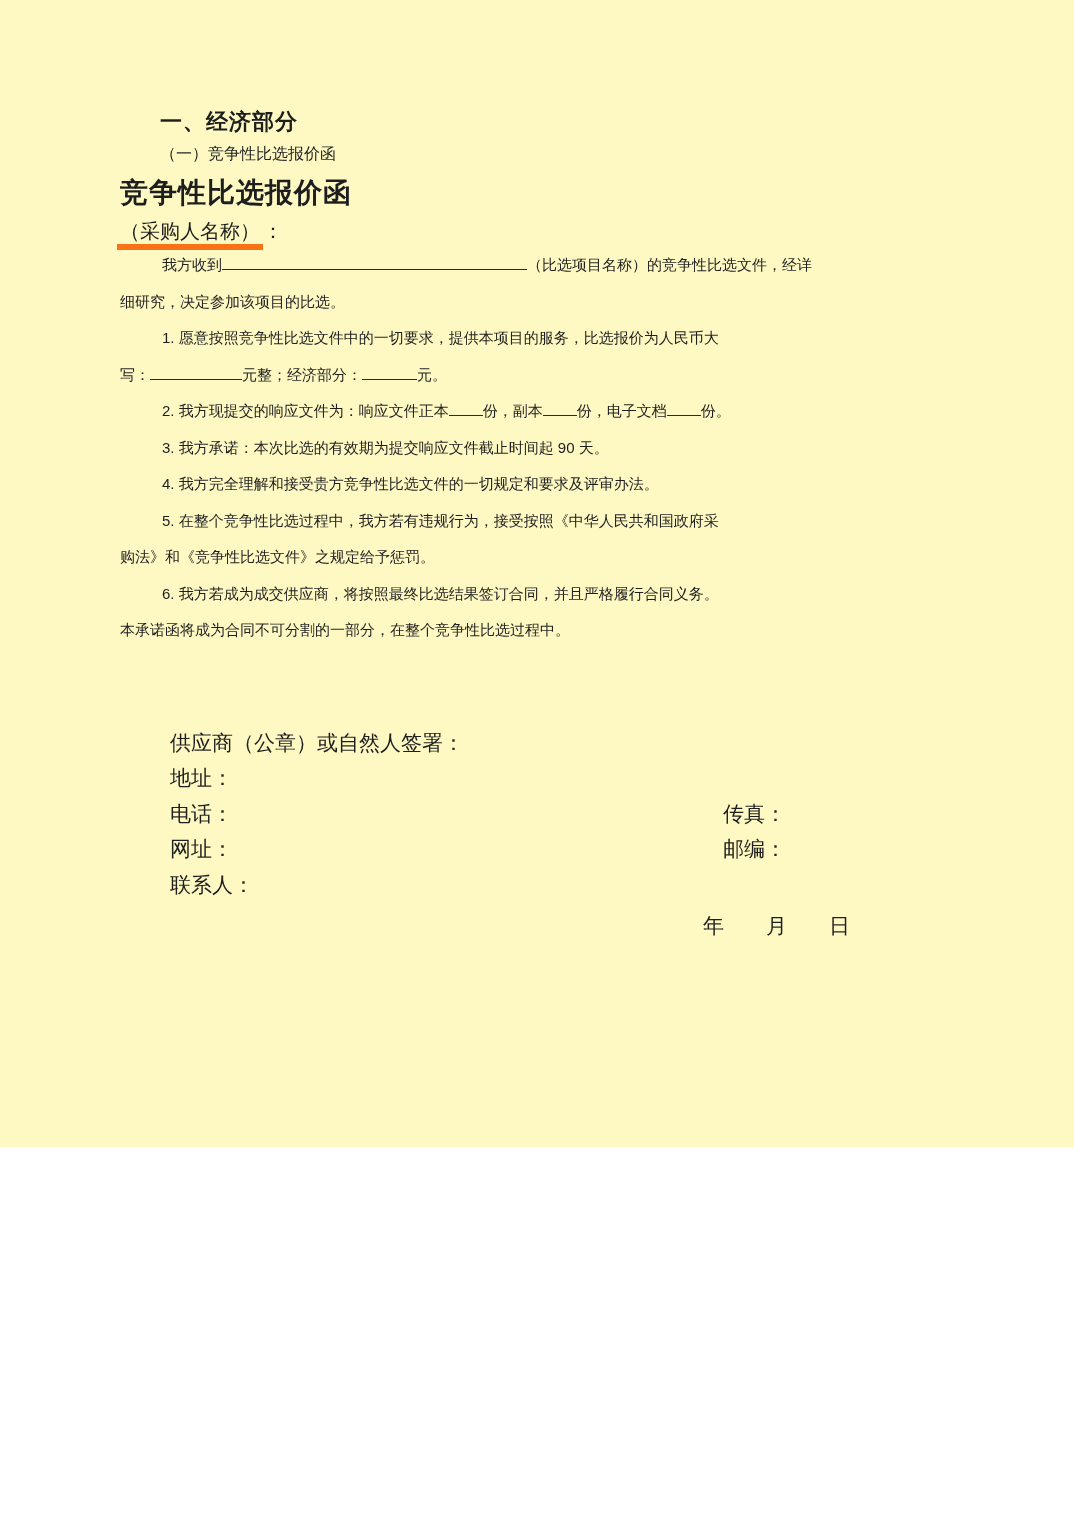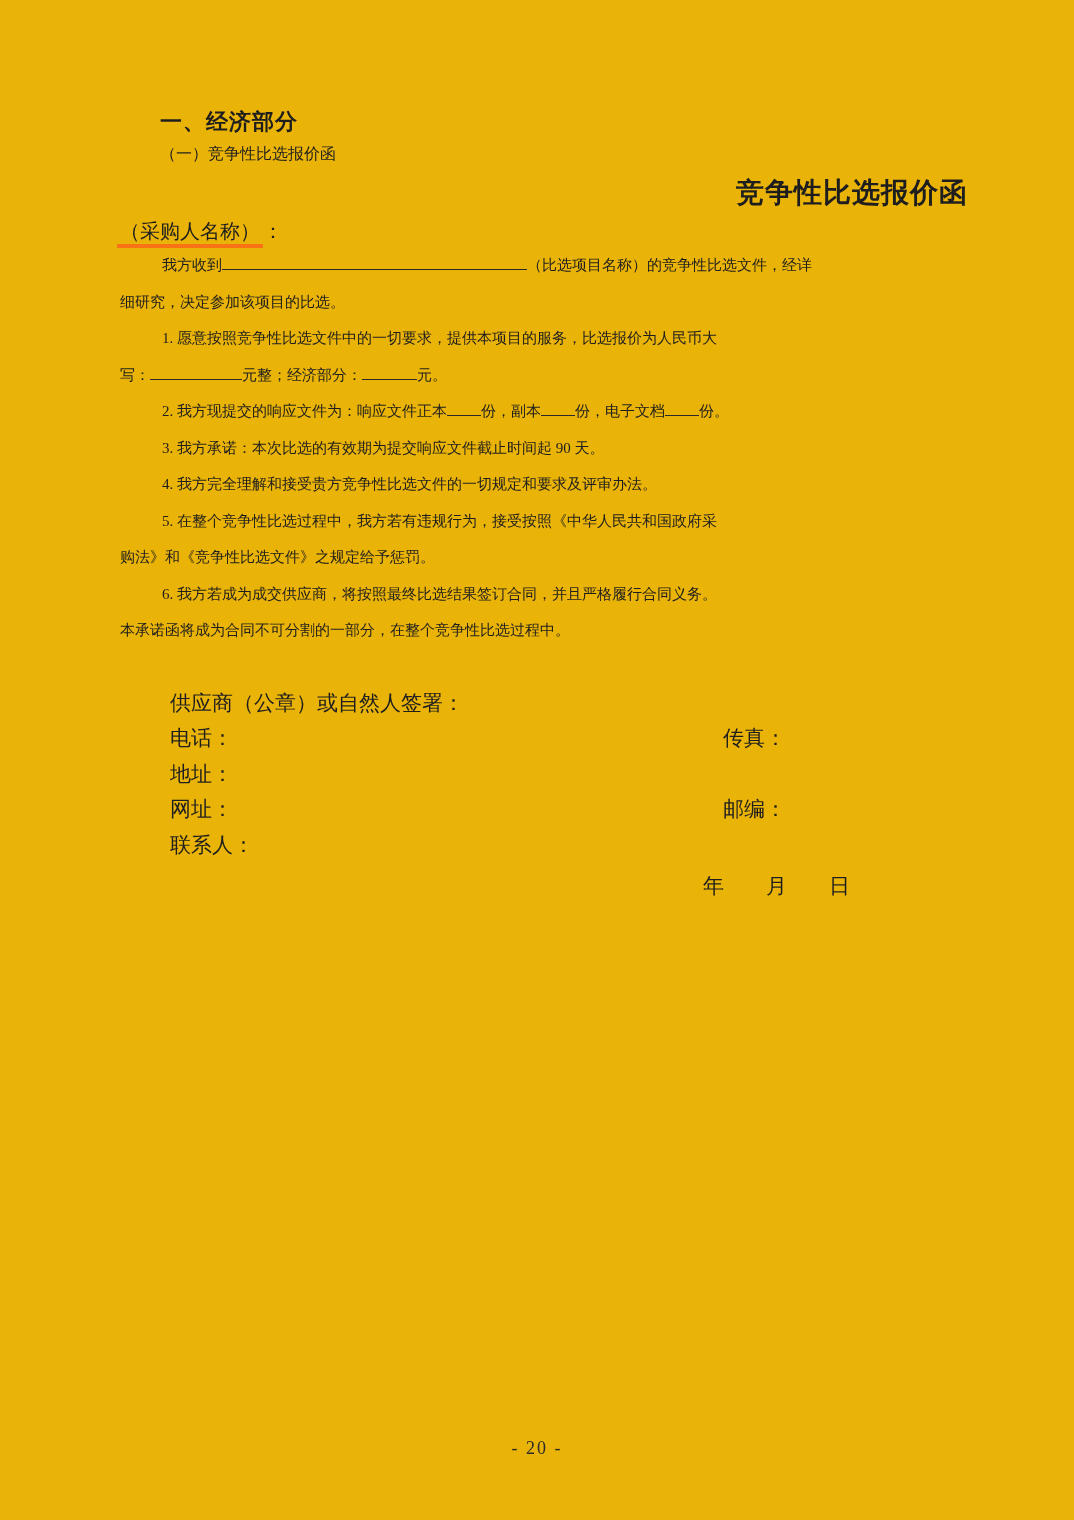--- a/index.html
+++ b/index.html
@@ -1,22 +1,22 @@
 <!DOCTYPE html>
 <html><head>
 <meta charset="utf-8">
 <style>
   html,body { margin:0; padding:0; background:#ffffff; }
   .page {
     position:relative;
     width:1074px;
-    height:1520px;
-    background:#eab308;
+    height:1147px;
+    background:#fef9c3;
     color:#1e1e1e;
-    font-family:Liberation Serif, serif;
+    font-family:Liberation Sans, sans-serif;
     overflow:hidden;
   }
   .content {
     position:absolute;
     left:120px;
     top:106px;
     width:848px;
   }
   .sec-heading {
     font-size:22px;
@@ -26,52 +26,52 @@
     letter-spacing:1px;
   }
   .subsec-heading {
     font-size:16px;
     line-height:31px;
     padding-left:40px;
   }
   .doc-title {
     font-size:28px;
     font-weight:700;
-    text-align:right;
+    text-align:left;
     line-height:44px;
     margin-top:2px;
     letter-spacing:1px;
   }
   .addr-line {
     font-size:20px;
     line-height:32px;
   }
   .u-name {
-    border-bottom:4px solid #f97316;
+    border-bottom:6px solid #f97316;
     padding:0 3px 2px 3px;
     margin-left:-3px;
   }
   .line {
     font-size:15px;
     line-height:36.5px;
     white-space:nowrap;
   }
   .indent { padding-left:42px; }
   .blank {
     display:inline-block;
     border-bottom:1px solid #2a2a2a;
     height:0.95em;
     vertical-align:baseline;
   }
   .b305 { width:305px; }
   .b92  { width:92px; }
   .b55  { width:55px; }
   .b34  { width:34px; }
   .sig-block {
-    margin-top:37px;
+    margin-top:76px;
     font-size:21px;
   }
   .sig-row {
     position:relative;
     line-height:35.5px;
     padding-left:50px;
     white-space:nowrap;
   }
   .sig-col2 {
     position:absolute;
@@ -117,22 +117,22 @@
 
     <div class="line indent">3. 我方承诺：本次比选的有效期为提交响应文件截止时间起 90 天。</div>
     <div class="line indent">4. 我方完全理解和接受贵方竞争性比选文件的一切规定和要求及评审办法。</div>
     <div class="line indent">5. 在整个竞争性比选过程中，我方若有违规行为，接受按照《中华人民共和国政府采</div>
     <div class="line">购法》和《竞争性比选文件》之规定给予惩罚。</div>
     <div class="line indent">6. 我方若成为成交供应商，将按照最终比选结果签订合同，并且严格履行合同义务。</div>
     <div class="line">本承诺函将成为合同不可分割的一部分，在整个竞争性比选过程中。</div>
 
     <div class="sig-block">
       <div class="sig-row">供应商（公章）或自然人签署：</div>
+      <div class="sig-row">地址：</div>
       <div class="sig-row"><span>电话：</span><span class="sig-col2">传真：</span></div>
-      <div class="sig-row">地址：</div>
       <div class="sig-row"><span>网址：</span><span class="sig-col2">邮编：</span></div>
       <div class="sig-row">联系人：</div>
       <div class="date-row">年　　月　　日</div>
     </div>
 
   </div>
 
   <div class="footer">- 20 -</div>
 </div>
 

